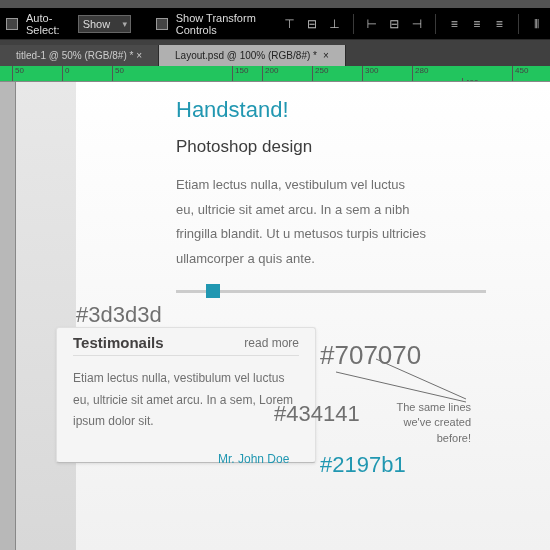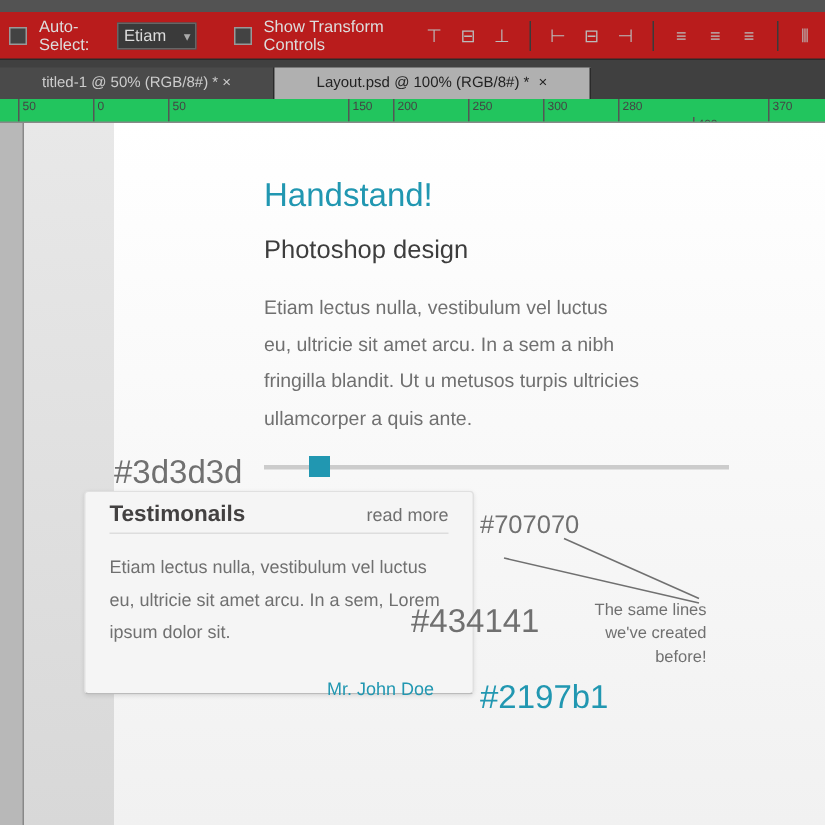--- a/index.html
+++ b/index.html
@@ -1,64 +1,64 @@
 <!DOCTYPE html>
 <html><head>
 <meta charset="utf-8">
 <style>
 *{margin:0;padding:0;box-sizing:border-box;font-family:Arial,Helvetica,sans-serif}
 body{width:550px;height:550px;background:#535353;overflow:hidden}
 .menubar{height:8px;background:#535353;display:flex;gap:16px;padding:0 10px;font-size:10px;color:#ccc;align-items:flex-end;overflow:hidden}
-.options{height:32px;background:#b91c1c;border-bottom:1px solid #2a2a2a;display:flex;align-items:center;padding:0 6px;gap:8px}
+.options{height:32px;background:#000000;border-bottom:1px solid #2a2a2a;display:flex;align-items:center;padding:0 6px;gap:8px}
 .chk{width:12px;height:12px;border:1px solid #999;background:#434343;display:inline-block;flex-shrink:0}
 .lbl{font-size:11px;color:#ddd}
 .sel{background:#3a3a3a;border:1px solid #666;color:#ddd;font-size:11px;padding:2px 16px 2px 4px;width:65px;height:18px;display:flex;align-items:center;position:relative}
 .sel::after{content:"▾";position:absolute;right:3px;font-size:9px;color:#aaa}
 .spacer{flex:1}
 .ibtn{width:20px;height:20px;display:flex;align-items:center;justify-content:center;color:#bbb;font-size:12px;cursor:pointer}
 .sep{width:1px;height:20px;background:#3a3a3a;margin:0 3px}
 .tabs{height:26px;background:#404040;display:flex;align-items:flex-end}
-.tab{padding:5px 28px;font-size:10px;color:#ccc;background:#4a4a4a;border-right:1px solid #2a2a2a;display:flex;gap:6px}
+.tab{padding:5px 16px;font-size:10px;color:#ccc;background:#4a4a4a;border-right:1px solid #2a2a2a;display:flex;gap:6px}
 .tab.active{background:#b0b0b0;color:#222}
 .tab-x{font-size:10px;cursor:pointer}
 .ruler{height:16px;background:#22c55e;display:flex;position:relative;overflow:hidden;border-bottom:1px solid #888}
 .tick{position:absolute;top:0;font-size:8px;color:#444;border-left:1px solid #555;height:100%;padding-left:2px}
 .canvas-wrap{display:flex;height:468px}
 .vruler{width:16px;background:#b8b8b8;border-right:1px solid #888}
 .canvas{flex:1;background:linear-gradient(180deg,#e8e8e8 0%,#d8d8d8 100%);position:relative;overflow:hidden}
 .page{position:absolute;top:0;left:60px;right:0;bottom:0;background:linear-gradient(180deg,#fff 0%,#f1f1f1 100%)}
-.content{padding:35px 0 0 100px;width:350px}
+.content{padding:15px 0 0 100px;width:350px}
 .h1{color:#2197b1;font-size:22px;font-weight:500;margin-bottom:14px}
 .h2{color:#3d3d3d;font-size:17px;font-weight:400;margin-bottom:16px}
 .body{color:#707070;font-size:13px;line-height:1.9;max-width:320px}
 .slider{margin-top:18px;height:3px;background:#ccc;width:310px;position:relative}
 .handle{position:absolute;top:-6px;left:30px;width:14px;height:14px;background:#2197b1}
 .ann1{position:absolute;top:220px;left:60px;color:#707070;font-size:22px}
 .card{position:absolute;top:245px;left:40px;width:260px;height:136px;background:#f5f5f5;border:1px solid #e0e0e0;border-bottom:1px solid #bbb;border-radius:3px;padding:6px 16px;box-shadow:0 1px 3px rgba(0,0,0,0.1)}
 .card-hd{display:flex;justify-content:space-between;align-items:center;border-bottom:1px solid #ddd;padding-bottom:4px;margin-bottom:12px}
 .card-ttl{color:#434141;font-size:15px;font-weight:bold}
 .rm{color:#707070;font-size:12px;cursor:pointer}
 .card-body{color:#707070;font-size:12px;line-height:1.8}
 .author{position:absolute;top:370px;left:202px;color:#2197b1;font-size:12px}
-.ann2{position:absolute;top:258px;left:304px;color:#707070;font-size:17px}
+.ann2{position:absolute;top:258px;left:304px;color:#707070;font-size:26px}
 .ann3{position:absolute;top:319px;left:258px;color:#707070;font-size:22px}
 .ann4{position:absolute;top:370px;left:304px;color:#2197b1;font-size:22px}
 .note{position:absolute;top:318px;left:360px;color:#707070;font-size:11px;text-align:right;width:95px;line-height:1.4}
 svg.arrows{position:absolute;top:275px;left:300px;pointer-events:none}
 </style>
 </head>
 <body>
 
 <div class="menubar"></div>
 
 <div class="options">
   <span class="chk"></span>
   <span class="lbl">Auto-Select:</span>
   <div class="sel">
-      <span>Etiam</span>
+      <span>Show</span>
     </div>
   <div style="width:12px"></div>
   <span class="chk"></span>
   <span class="lbl">Show Transform Controls</span>
   <div class="spacer"></div>
   <div class="ibtn">⊤</div>
   <div class="ibtn">⊟</div>
   <div class="ibtn">⊥</div>
   <div class="sep"></div>
   <div class="ibtn">⊢</div>
@@ -86,21 +86,21 @@
     <div class="tick" style="left: 12px;">50</div>
     <div class="tick" style="left: 62px;">0</div>
     <div class="tick" style="left: 112px;">50</div>
     <div class="tick" style="left: 162px; margin-top: 44px;">100</div>
     <div class="tick" style="left: 212px; margin-left: 20px;">150</div>
     <div class="tick" style="left: 262px;">200</div>
     <div class="tick" style="left: 312px;">250</div>
     <div class="tick" style="left: 362px;">300</div>
     <div class="tick" style="left: 412px;">280</div>
     <div class="tick" style="left: 462px; margin-top: 12px;">400</div>
-    <div class="tick" style="left: 512px;">370</div>
+    <div class="tick" style="left: 512px;">450</div>
   </div>
 
 <div class="canvas-wrap">
   <div class="vruler"></div>
   <div class="canvas">
     <div class="page">
       <div class="content">
         <div class="h1">Handstand!</div>
         <div class="h2">Photoshop design</div>
         <div class="body">Etiam lectus nulla, vestibulum vel luctus eu, ultricie sit amet arcu. In a sem a nibh fringilla blandit. Ut u metusos turpis ultricies ullamcorper a quis ante.</div>

